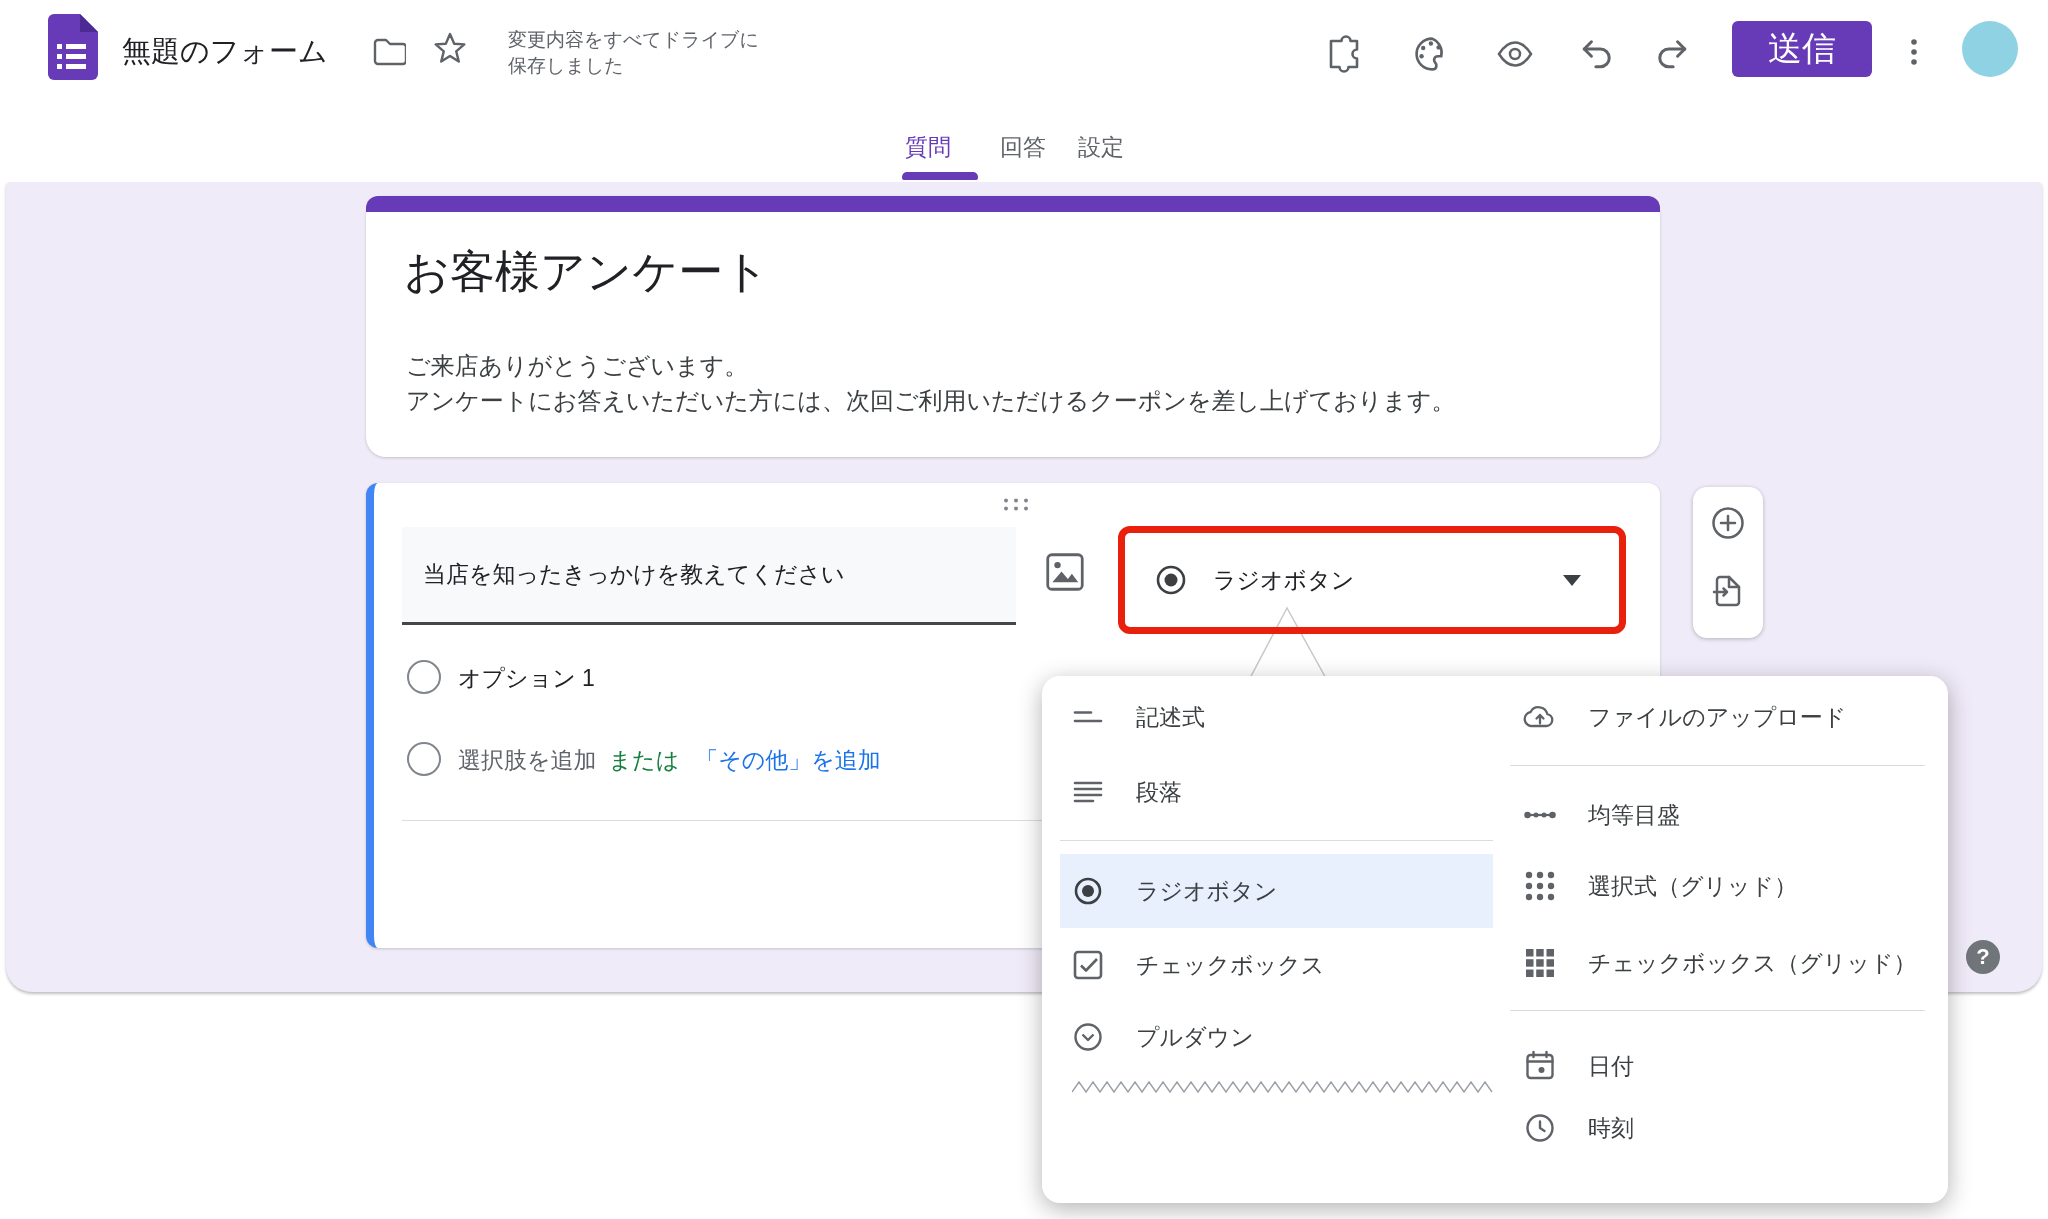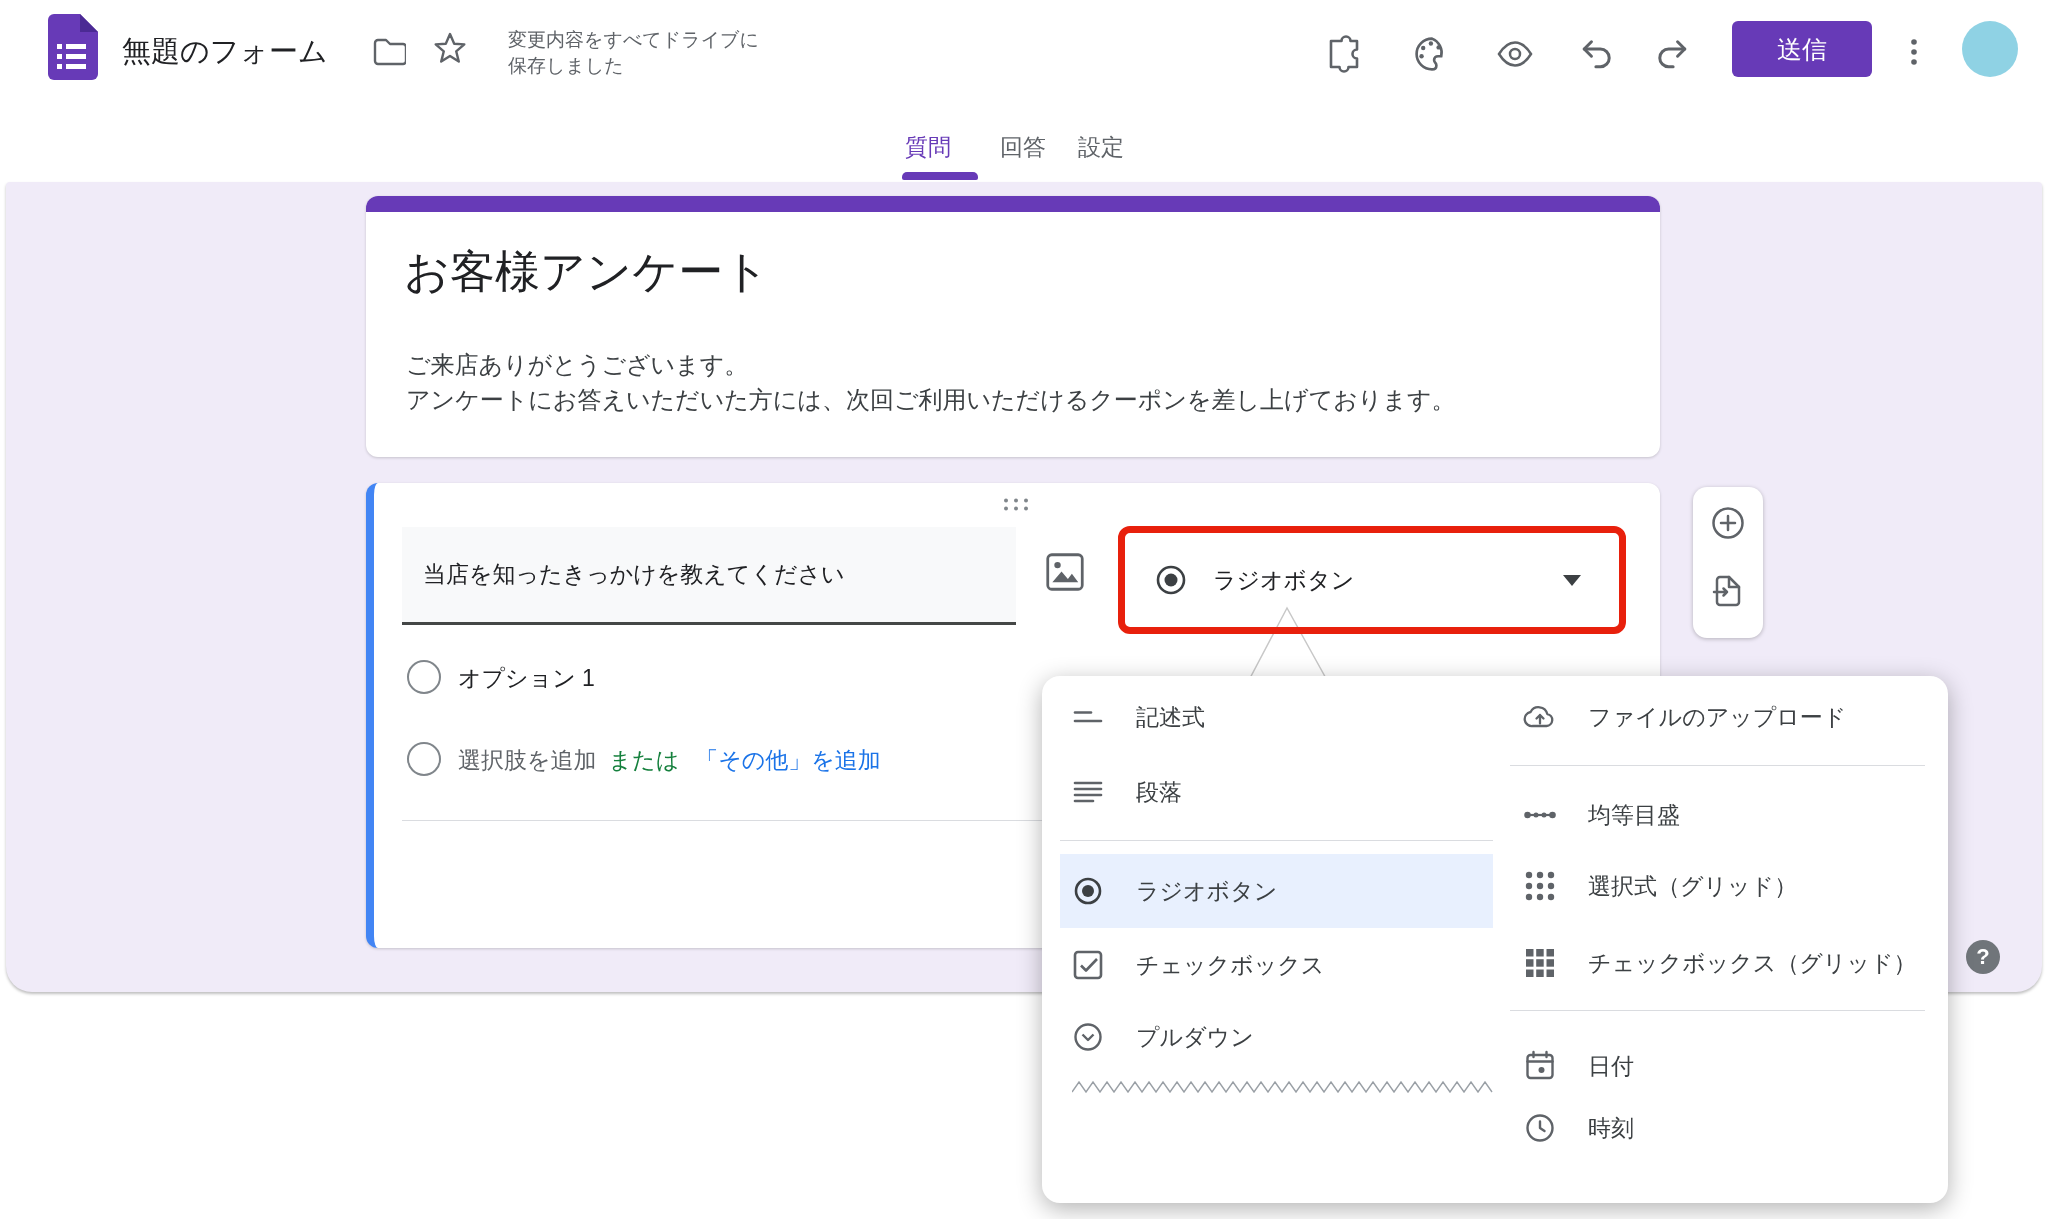--- a/index.html
+++ b/index.html
@@ -25,40 +25,40 @@
   .h-folder{left:370px;top:33px;cursor:pointer;}
   .h-star{left:430px;top:30px;cursor:pointer;}
   .save-status{left:508px;top:27px;font-size:19px;line-height:26px;color:var(--icon-gray);}
   .hbtn{cursor:pointer;}
   .i-puzzle{left:1322px;top:32px;}
   .i-palette{left:1410px;top:32px;}
   .i-eye{left:1493px;top:34px;}
   .i-undo{left:1577px;top:34px;}
   .i-redo{left:1652px;top:34px;}
   .send-btn{left:1732px;top:21px;width:140px;height:56px;background:var(--accent-purple);
-    color:#fff;font-size:25px;border:none;border-radius:6px;cursor:pointer;
+    color:#fff;font-size:34px;border:none;border-radius:6px;cursor:pointer;
     font-family:inherit;display:flex;align-items:center;justify-content:center;}
   .kebab{left:1896px;top:32px;cursor:pointer;}
   .avatar{left:1962px;top:21px;width:56px;height:56px;border-radius:50%;background:var(--avatar-blue);cursor:pointer;}
 
   
   .tab{top:132px;font-size:23px;color:var(--icon-gray);cursor:pointer;}
   .tab.active{color:var(--accent-purple);}
   .tab-q{left:905px;}
   .tab-a{left:1000px;font-family:Liberation Mono, monospace;}
   .tab-s{left:1078px;}
   .tab-underline{left:902px;top:172px;width:76px;height:8px;background:var(--accent-purple);border-radius:5px 5px 2px 2px;}
 
   
   .band{left:6px;top:182px;width:2036px;height:810px;background:var(--page-bg-lavender);
     border-radius:4px 4px 26px 26px;box-shadow:0 2px 3px rgba(0,0,0,.25);}
 
   
-  .title-card{left:366px;top:196px;width:1294px;height:261px;background:#fff;border-radius:12px;
-    box-shadow:0 1px 3px rgba(0,0,0,.18);font-family:Liberation Serif, serif;}
+  .title-card{left:366px;top:196px;width:1294px;height:261px;background:#fff;border-radius:20px;
+    box-shadow:0 1px 3px rgba(0,0,0,.18);}
   .title-strip{left:0;top:0;width:100%;height:16px;background:var(--accent-purple);border-radius:12px 12px 0 0;}
   .form-title{left:38px;top:46px;font-size:45px;color:#202124;}
   .form-desc{left:40px;top:152px;font-size:24px;line-height:35px;color:#3c4043;}
 
   
   .q-card{left:366px;top:483px;width:1294px;height:465px;background:#fff;border-radius:12px;
     border-left:8px solid var(--question-card-border-blue);box-shadow:0 1px 3px rgba(0,0,0,.18);}
   .drag-dots{left:626px;top:13px;cursor:grab;}
   .q-input{left:28px;top:44px;width:614px;height:98px;background:#f8f9fa;
     border-bottom:3px solid #444746;display:flex;align-items:center;cursor:text;}

